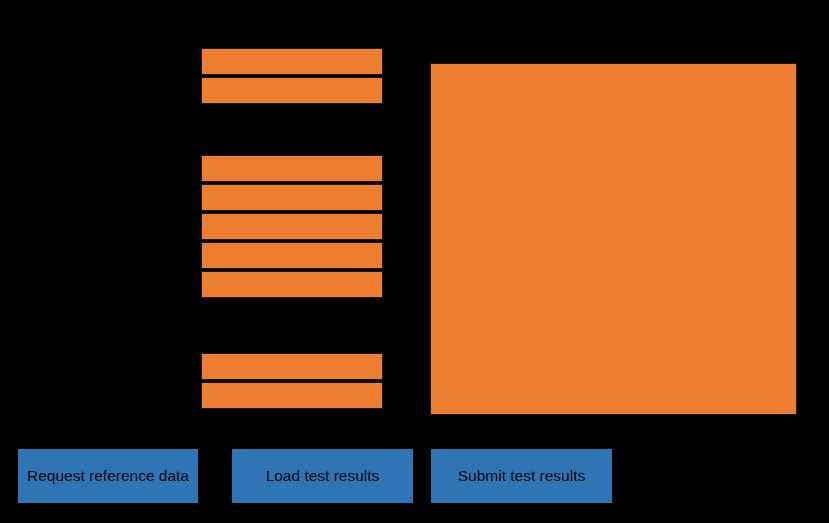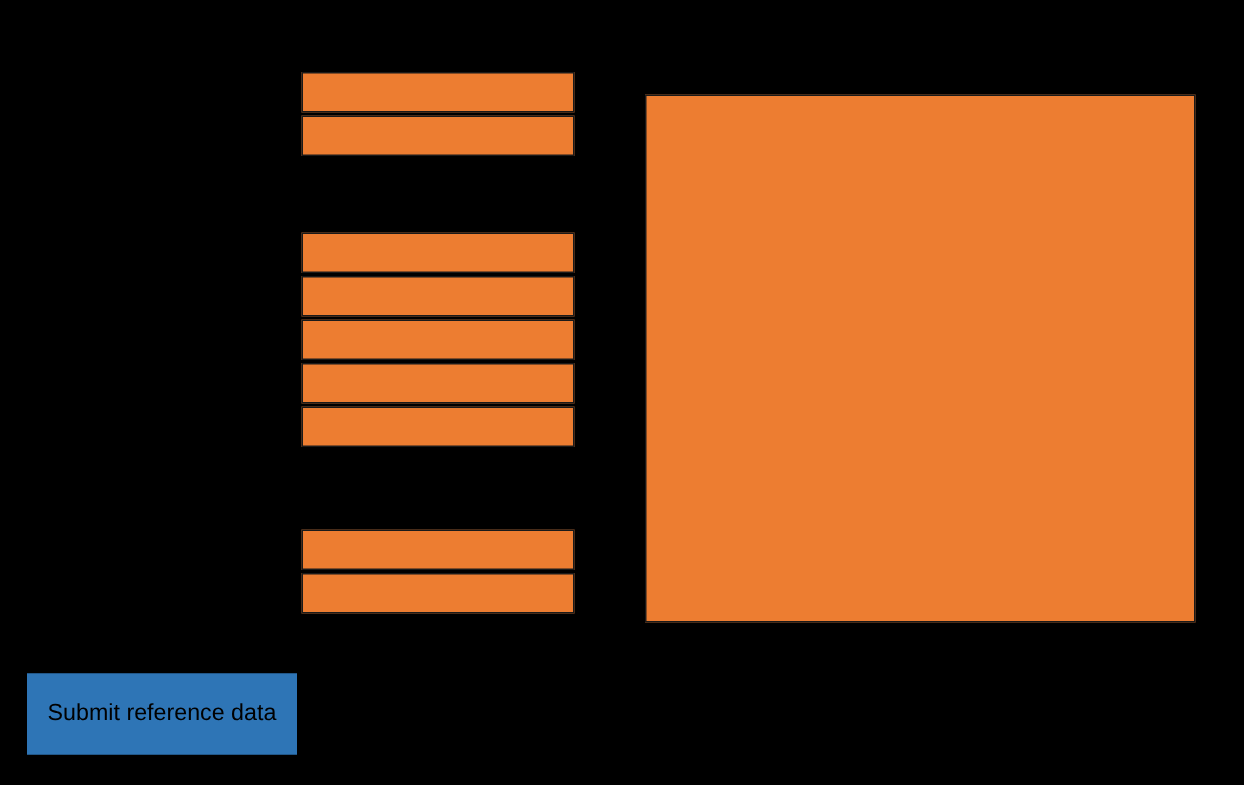--- a/index.html
+++ b/index.html
@@ -101,16 +101,18 @@
   </div>
 
   <div class="row-group" id="group-c">
     <div class="list-row"></div>
     <div class="list-row"></div>
   </div>
 
   <div id="content-panel"></div>
 
   <div id="action-bar">
-    <div class="action-button" id="btn-request-reference-data">Submit reference data</div>
+    <div class="action-button" id="btn-request-reference-data">Request reference data</div>
+    <div class="action-button" id="btn-load-test-results">Load test results</div>
+    <div class="action-button" id="btn-submit-test-results">Submit test results</div>
   </div>
 
 </div>
 
 </body></html>

